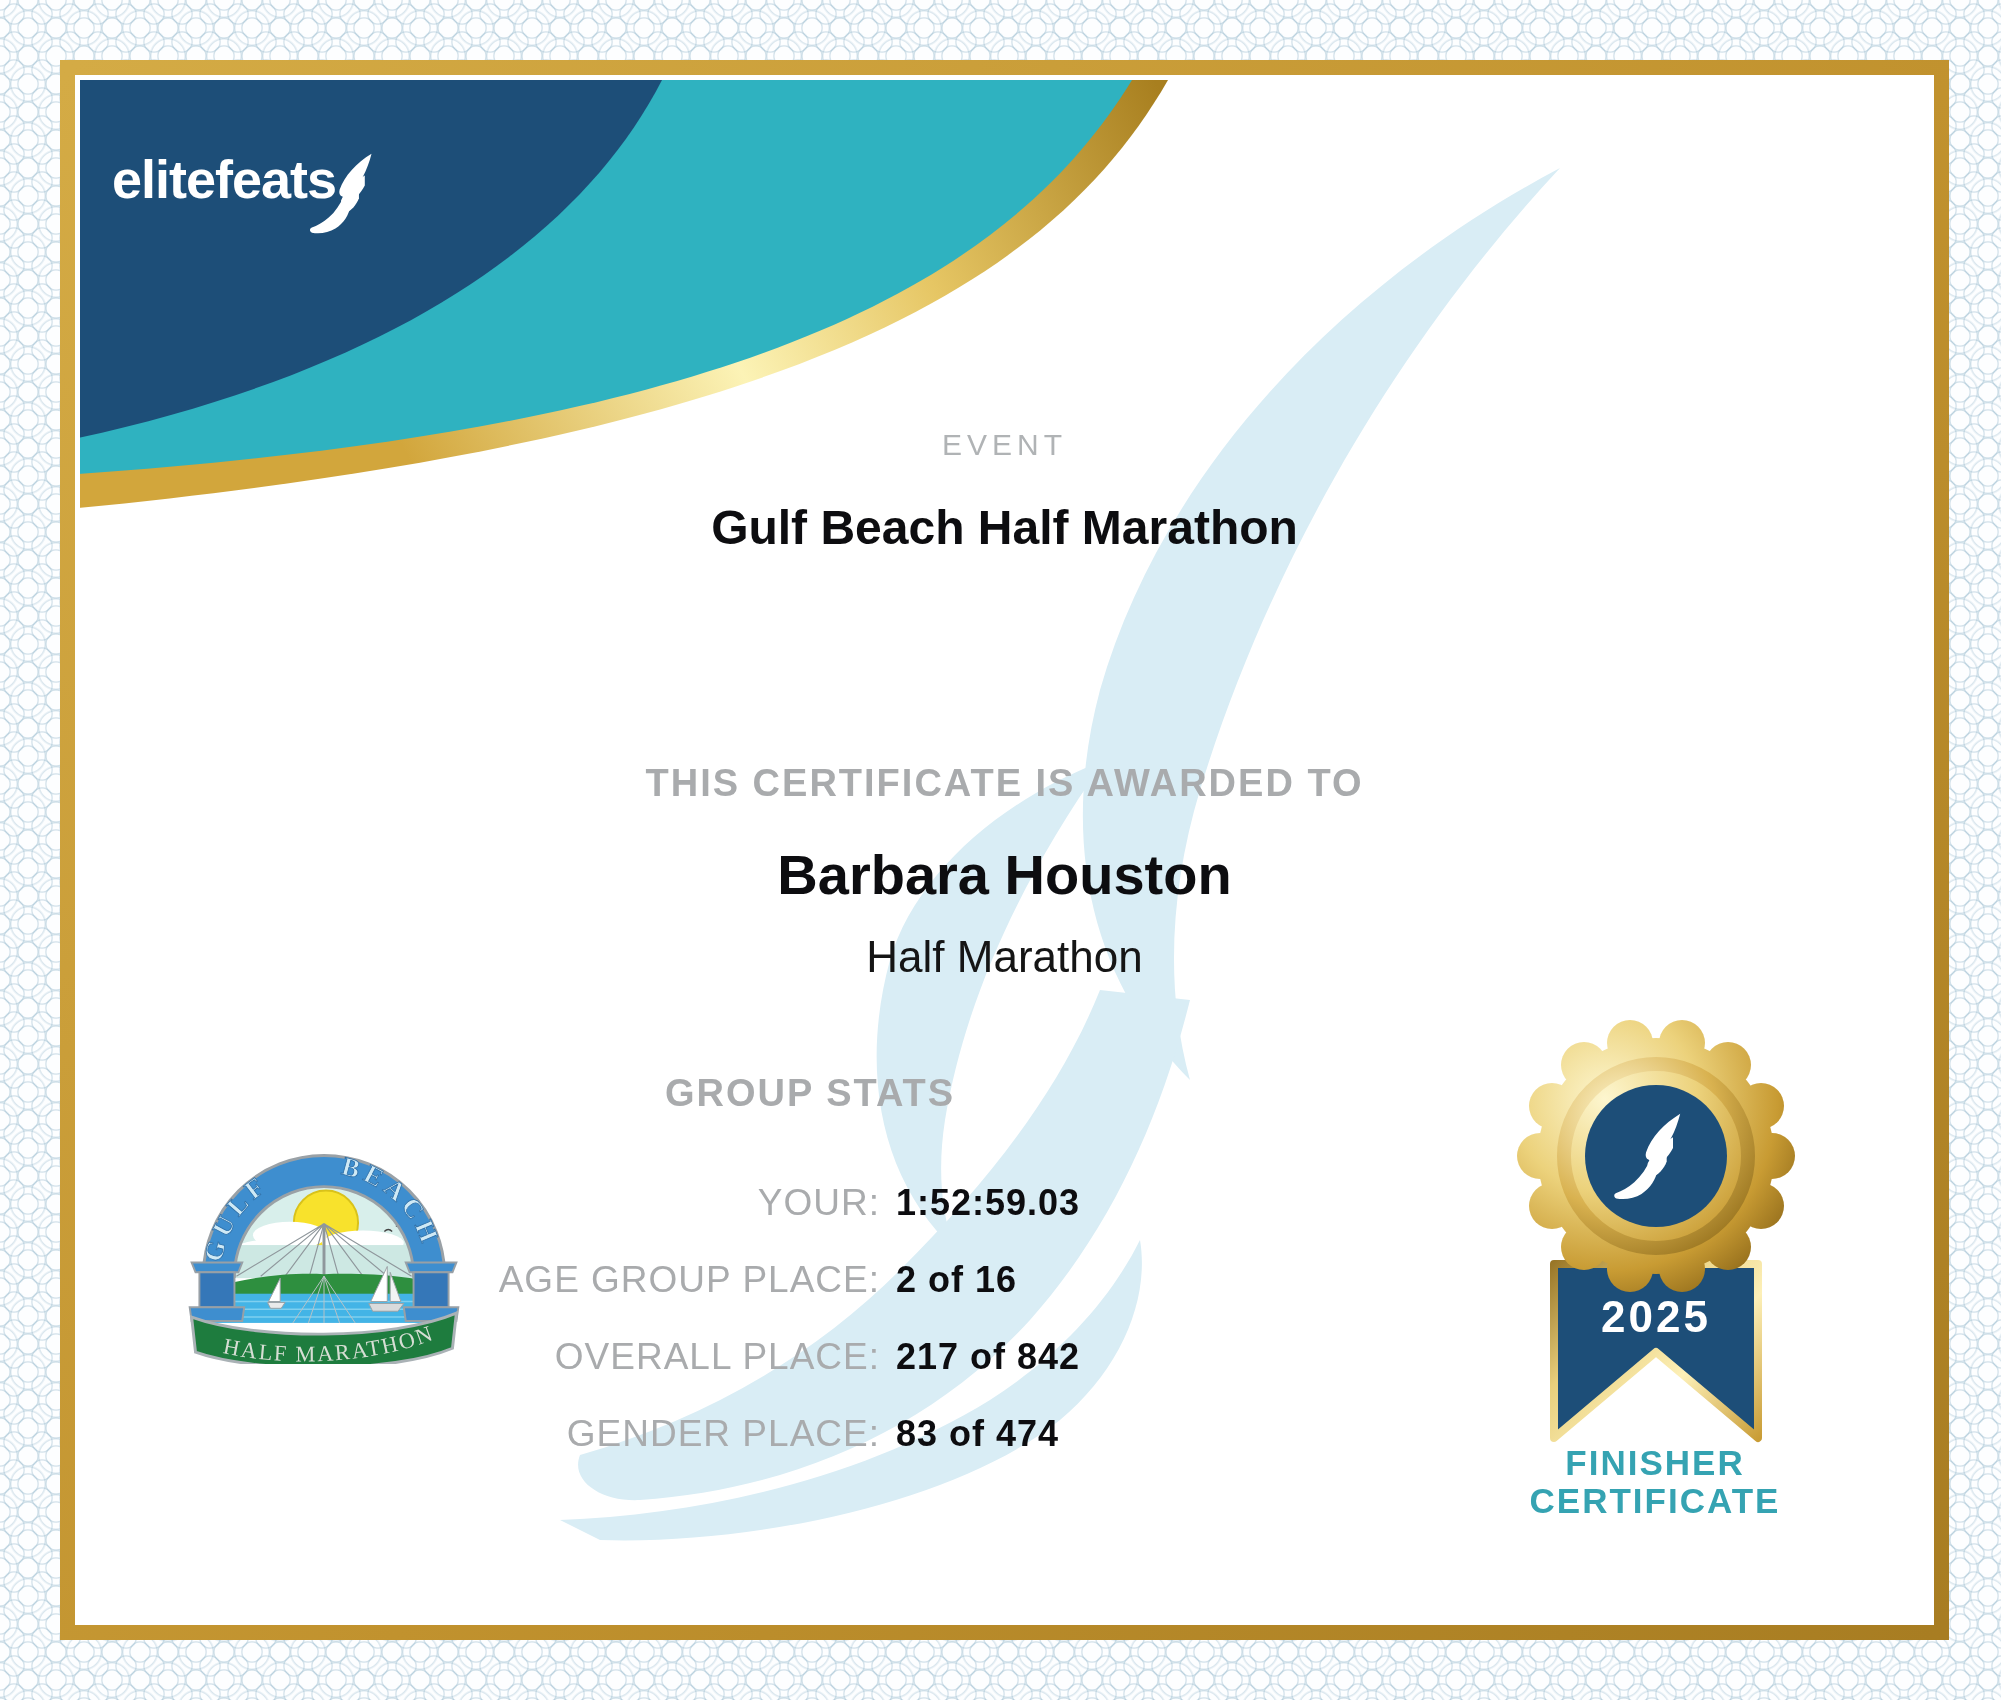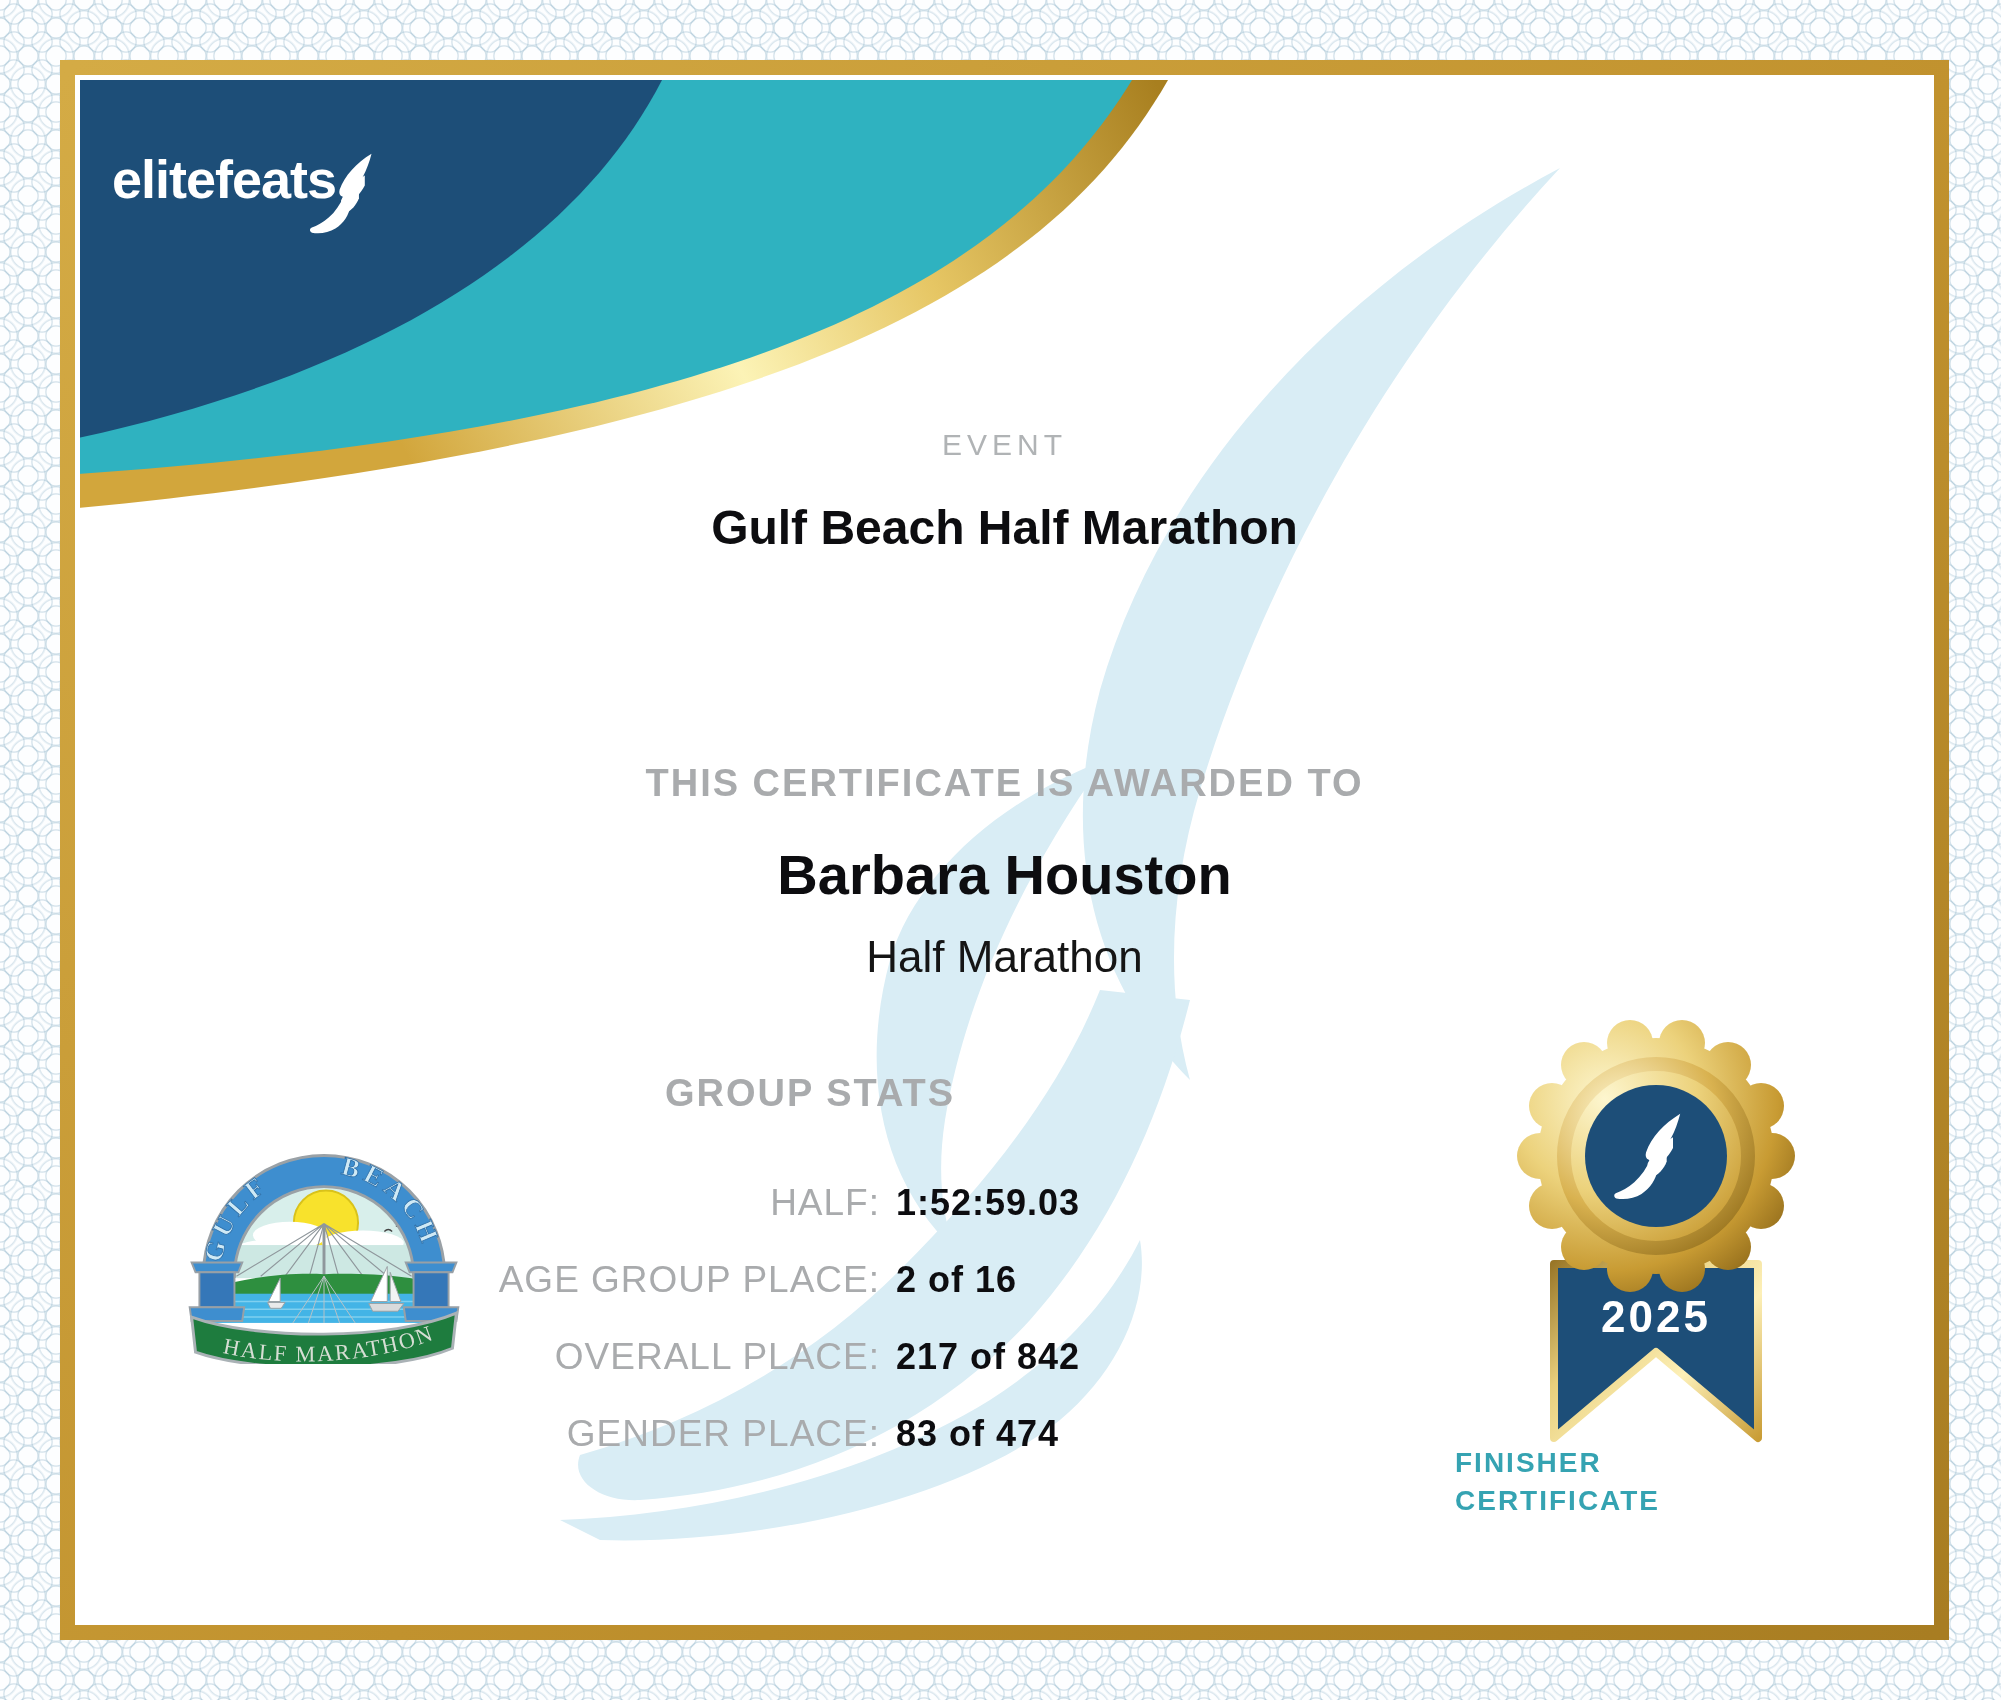--- a/index.html
+++ b/index.html
@@ -30,22 +30,22 @@
   .recipient{top:842px;font-size:56px;font-weight:bold;color:#0d0d10;}
   .division{top:932px;font-size:44px;font-weight:normal;color:#151515;}
   .stats-heading{position:absolute;left:510px;width:600px;top:1072px;text-align:center;font-size:38px;font-weight:bold;letter-spacing:2px;color:#a9abad;z-index:20;}
   .stat-rows{position:absolute;left:300px;top:1182px;width:1150px;z-index:20;}
   .stat-row{display:flex;align-items:baseline;height:77px;}
   .stat-label{width:580px;text-align:right;font-size:37px;color:#a9abad;letter-spacing:1px;}
   .stat-value{margin-left:16px;font-size:36px;font-weight:bold;color:#0d0d10;letter-spacing:1px;}
   .logo-text{position:absolute;left:112px;top:148px;font-size:54px;font-weight:bold;color:#ffffff;letter-spacing:-1px;z-index:12;}
   .medal-svg{position:absolute;left:178px;top:1130px;z-index:15;}
   .badge-svg{position:absolute;left:1510px;top:1014px;z-index:15;}
-  .badge-caption{position:absolute;left:1455px;top:1444px;width:400px;z-index:20;
-    color:#35a3b2;font-weight:bold;font-size:28px;line-height:38px;letter-spacing:2px;}
+  .badge-caption{position:absolute;left:1455px;top:1444px;width:400px;text-align:center;z-index:20;
+    color:#35a3b2;font-weight:bold;font-size:35px;line-height:38px;letter-spacing:2px;}
 </style>
 </head>
 <body>
 
 <div class="certificate">
 
   <div class="content"></div>
 
   <svg class="layer" width="2001" height="1700" viewBox="0 0 2001 1700" aria-hidden="true">
     <defs>
@@ -83,21 +83,21 @@
 
   <div class="txt event-label">EVENT</div>
   <div class="txt event-name">Gulf Beach Half Marathon</div>
   <div class="txt award-label">THIS CERTIFICATE IS AWARDED TO</div>
   <div class="txt recipient">Barbara Houston</div>
   <div class="txt division">Half Marathon</div>
 
   <div class="stats-heading">GROUP STATS</div>
   <div class="stat-rows">
     <div class="stat-row">
-      <div class="stat-label">HALF:</div>
+      <div class="stat-label">YOUR:</div>
       <div class="stat-value">1:52:59.03</div>
     </div>
     <div class="stat-row">
       <div class="stat-label">AGE GROUP PLACE:</div>
       <div class="stat-value">2 of 16</div>
     </div>
     <div class="stat-row">
       <div class="stat-label">OVERALL PLACE:</div>
       <div class="stat-value">217 of 842</div>
     </div>

